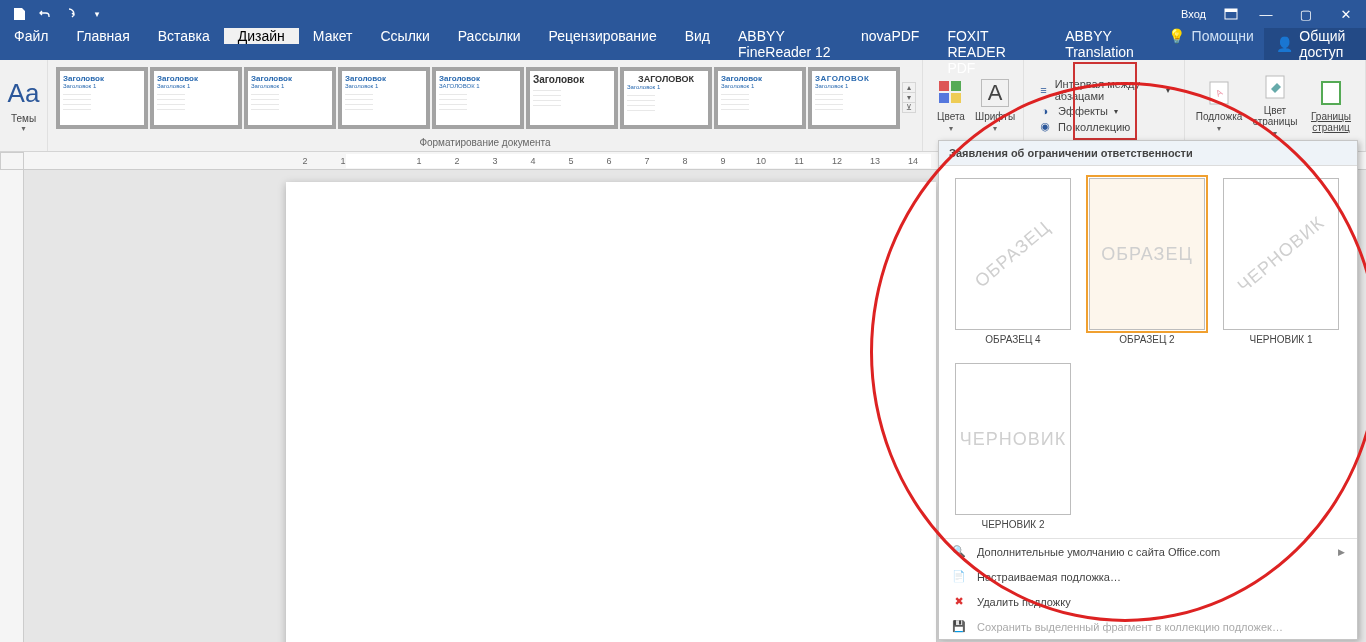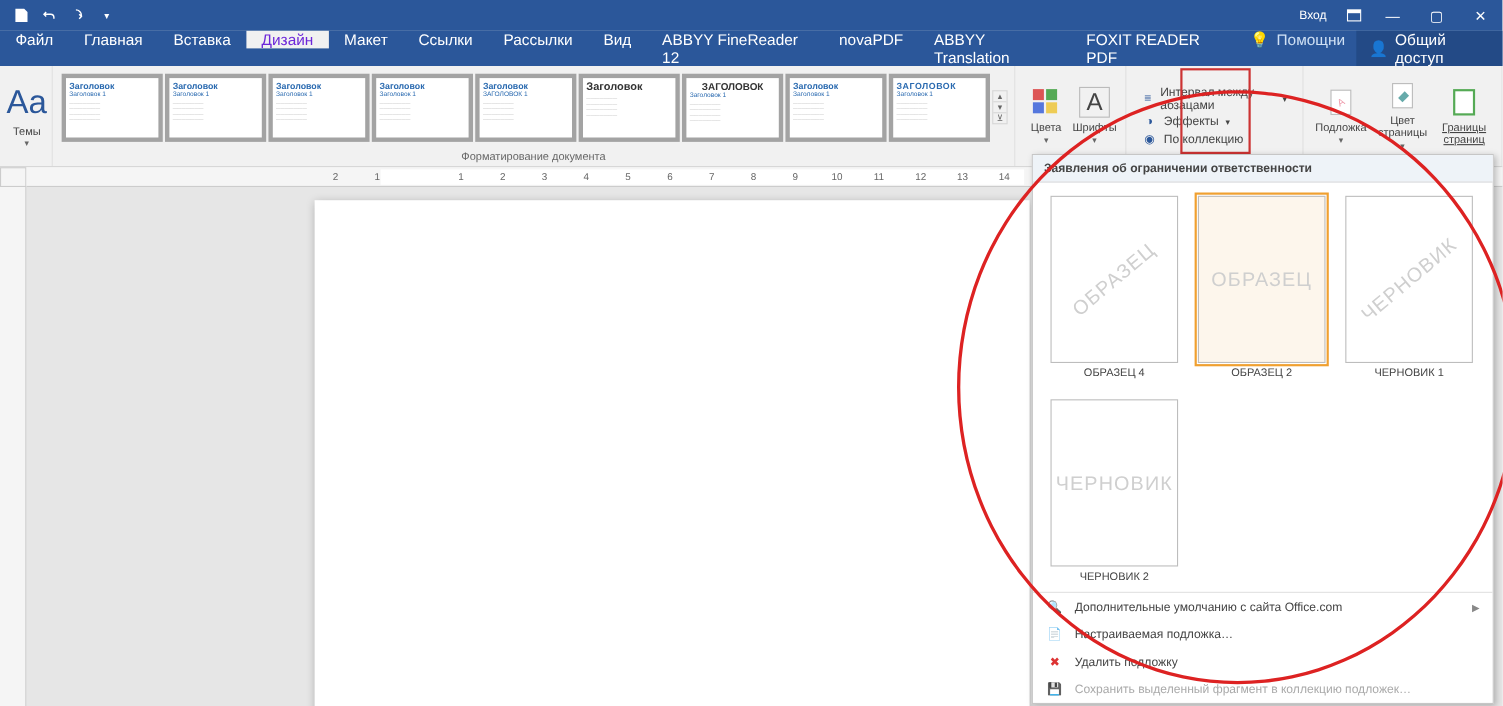--- a/index.html
+++ b/index.html
@@ -11,33 +11,33 @@
 .titlebar .qat span { width: 22px; height: 22px; display: flex; align-items: center; justify-content: center; cursor: pointer; }
 .titlebar .spacer { flex: 1; }
 .titlebar .winbtns { display: flex; align-items: center; gap: 0; }
 .titlebar .winbtns span { width: 40px; height: 28px; display: flex; align-items: center; justify-content: center; cursor: pointer; font-size: 13px; }
 .titlebar .login { padding: 0 10px; }
 .titlebar .ribbonopts { width: 30px; display: flex; align-items: center; justify-content: center; }
 
 
 .tabs { height: 32px; background: #2b579a; display: flex; align-items: flex-start; color: #fff; font-size: 14px; }
 .tabs .tab { padding: 0 14px; display: flex; align-items: center; cursor: pointer; }
-.tabs .tab.active { background: #f1f1f1; color: #6d28d9; }
+.tabs .tab.active { background: #f1f1f1; color: #000000; }
 .tabs .spacer { flex: 1; }
 .tabs .tell { display: flex; align-items: center; padding: 0 10px; gap: 6px; color: #cfe0f4; }
 .tabs .share { display: flex; align-items: center; padding: 0 12px; gap: 6px; background: #234a86; }
 
 
 .ribbon { height: 92px; background: #f1f1f1; border-bottom: 1px solid #d4d4d4; display: flex; overflow: hidden; }
 .group { border-right: 1px solid #e0e0e0; display: flex; flex-direction: column; }
 .group .body { flex: 1; display: flex; align-items: center; padding: 2px 6px; }
 .group .label { font-size: 10px; color: #666; text-align: center; padding: 2px 0 3px; }
 
 .themes-btn { width: 38px; text-align: center; font-size: 10px; color: #444; cursor: pointer; }
-.themes-btn .ico { font-size: 30px; display: block; margin-bottom: 4px; color: #2b579a; }
+.themes-btn .ico { font-size: 26px; display: block; margin-bottom: 4px; color: #2b579a; }
 
 .gallery { display: flex; gap: 2px; padding: 2px; }
 .gal-item { width: 92px; height: 62px; background: #fff; border: 4px solid #a3a3a3; font-size: 6px; color: #666; padding: 3px; cursor: pointer; overflow: hidden; }
 .gal-item .h { font-size: 8px; color: #2a6ab0; font-weight: 600; }
 .gal-item .h2 { font-size: 6px; color: #2a6ab0; }
 .gal-item.big .h { font-size: 10px; color: #333; }
 .gal-item.bigc .h { font-size: 9px; color: #333; text-align: center; }
 .gal-item.caps .h { font-size: 8px; letter-spacing: 0.5px; }
 .gal-more { width: 14px; display: flex; flex-direction: column; border: 1px solid #d6d6d6; }
 .gal-more span { flex: 1; display: flex; align-items: center; justify-content: center; font-size: 8px; color: #666; cursor: pointer; }
@@ -123,25 +123,26 @@
 </div>
 
 <div class="tabs">
   <div class="tab">Файл</div>
   <div class="tab">Главная</div>
   <div class="tab">Вставка</div>
   <div class="tab active">Дизайн</div>
   <div class="tab">Макет</div>
   <div class="tab">Ссылки</div>
   <div class="tab">Рассылки</div>
+  <div class="tab">Рецензирование</div>
   <div class="tab">Вид</div>
   <div class="tab">ABBYY FineReader 12</div>
   <div class="tab">novaPDF</div>
+  <div class="tab">FOXIT READER PDF</div>
   <div class="tab">ABBYY Translation</div>
-  <div class="tab">FOXIT READER PDF</div>
   <div class="spacer"></div>
   <div class="tell">
     <span>💡</span>
     <span>Помощни</span>
   </div>
   <div class="share">
     <span>👤</span>
     <span>Общий доступ</span>
   </div>
 </div>

